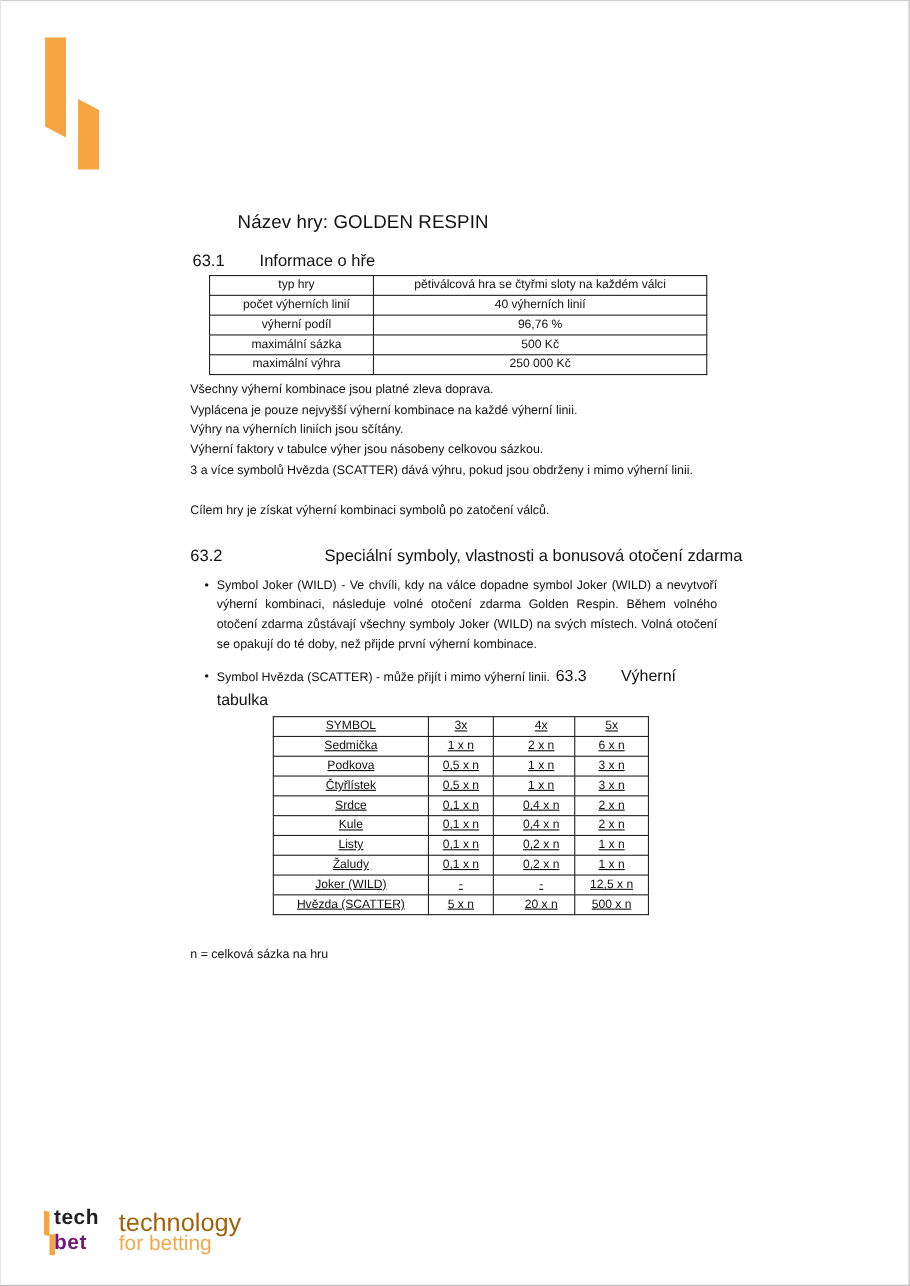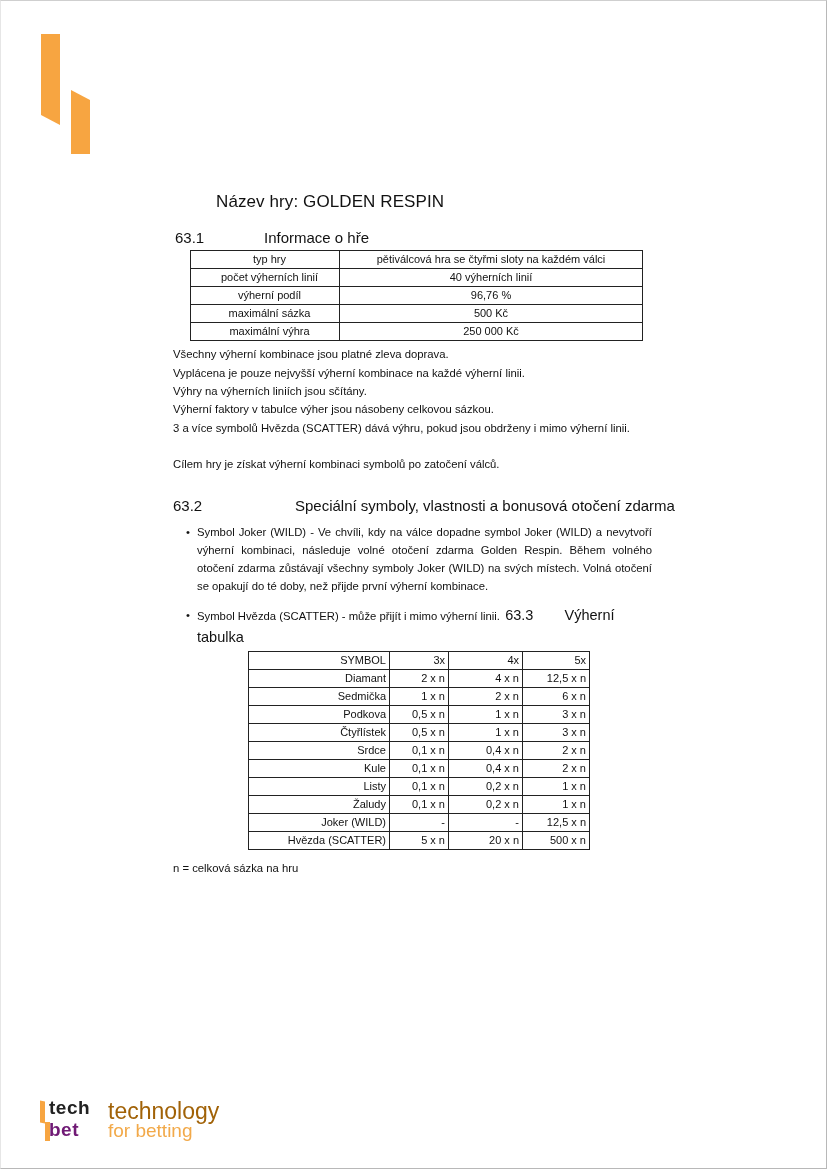--- a/index.html
+++ b/index.html
@@ -20,21 +20,21 @@
     table.info td { border: 1px solid #222; text-align: center; height: 17px; padding: 0 4px; line-height: 17px; }
     table.info td.k { width: 131px; padding-left: 13px; }
     table.info td.v { width: 294px; }
     .para { position: absolute; left: 173px; font-size: 11.3px; line-height: 18px; }
     .bullets { position: absolute; left: 186px; width: 466px; font-size: 11.3px; line-height: 18px; }
     .bullet { position: relative; padding-left: 11px; text-align: justify; }
     .bullet::before { content: "•"; position: absolute; left: 0; top: 0; }
     table.pay {
       position: absolute; left: 248px; top: 651px; border-collapse: collapse; font-size: 11px;
     }
-    table.pay td { border: 1px solid #222; text-align: right; height: 17px; line-height: 17px; padding: 0 3px; }
+    table.pay td { border: 1px solid #222; text-align: center; height: 17px; line-height: 17px; padding: 0 3px; text-decoration: underline; }
     table.pay td.c0 { width: 134px; }
     table.pay td.c1 { width: 52px; }
     table.pay td.c2 { width: 54px; padding-left: 16px; }
     table.pay td.c3 { width: 60px; }
     .footnote { position: absolute; left: 173px; top: 862px; font-size: 11.3px; }
     .brand { position: absolute; left: 40px; top: 1100px; width: 200px; height: 46px; }
     .brand .bar { position: absolute; background: #f7a541; }
     .brand .w1 { position: absolute; left: 9px; top: -3px; font-size: 19px; font-weight: bold; color: #222; letter-spacing: 0.5px; }
     .brand .w2 { position: absolute; left: 9px; top: 19px; font-size: 19px; font-weight: bold; color: #701a75; letter-spacing: 0.5px; }
     .brand .t1 { position: absolute; left: 68px; top: -2px; font-size: 23px; color: #a16207; }
@@ -46,21 +46,21 @@
 <div class="page-border"></div>
 
 <svg class="logo-top" viewBox="0 0 52 122">
   <polygon points="1,1 20,1 20,92 1,82" fill="#f7a541"></polygon>
   <polygon points="31,57 50,67 50,121 31,121" fill="#f7a541"></polygon>
 </svg>
 
 <div class="doc-title">Název hry: GOLDEN RESPIN</div>
 
 <div class="h-section" style="left:175px; top:229px;">63.1</div>
-<div class="h-section" style="left:236px; top:229px;margin-left:28px;">Informace o hře</div>
+<div class="h-section" style="left:236px; top:229px;">Informace o hře</div>
 
 <table class="info">
   <tbody>
       <tr>
         <td class="k">typ hry</td>
         <td class="v">pětiválcová hra se čtyřmi sloty na každém válci</td>
       </tr>
   <tr>
         <td class="k">počet výherních linií</td>
         <td class="v">40 výherních linií</td>
@@ -105,26 +105,20 @@
 </div>
 
 <table class="pay">
   <tbody>
       <tr>
     <td class="c0">SYMBOL</td>
     <td class="c1">3x</td>
     <td class="c2">4x</td>
     <td class="c3">5x</td>
   </tr>
-  <tr>
-        <td class="c0">Diamant</td>
-        <td class="c1">2 x n</td>
-        <td class="c2">4 x n</td>
-        <td class="c3">12,5 x n</td>
-      </tr>
   <tr>
         <td class="c0">Sedmička</td>
         <td class="c1">1 x n</td>
         <td class="c2">2 x n</td>
         <td class="c3">6 x n</td>
       </tr>
   <tr>
         <td class="c0">Podkova</td>
         <td class="c1">0,5 x n</td>
         <td class="c2">1 x n</td>

